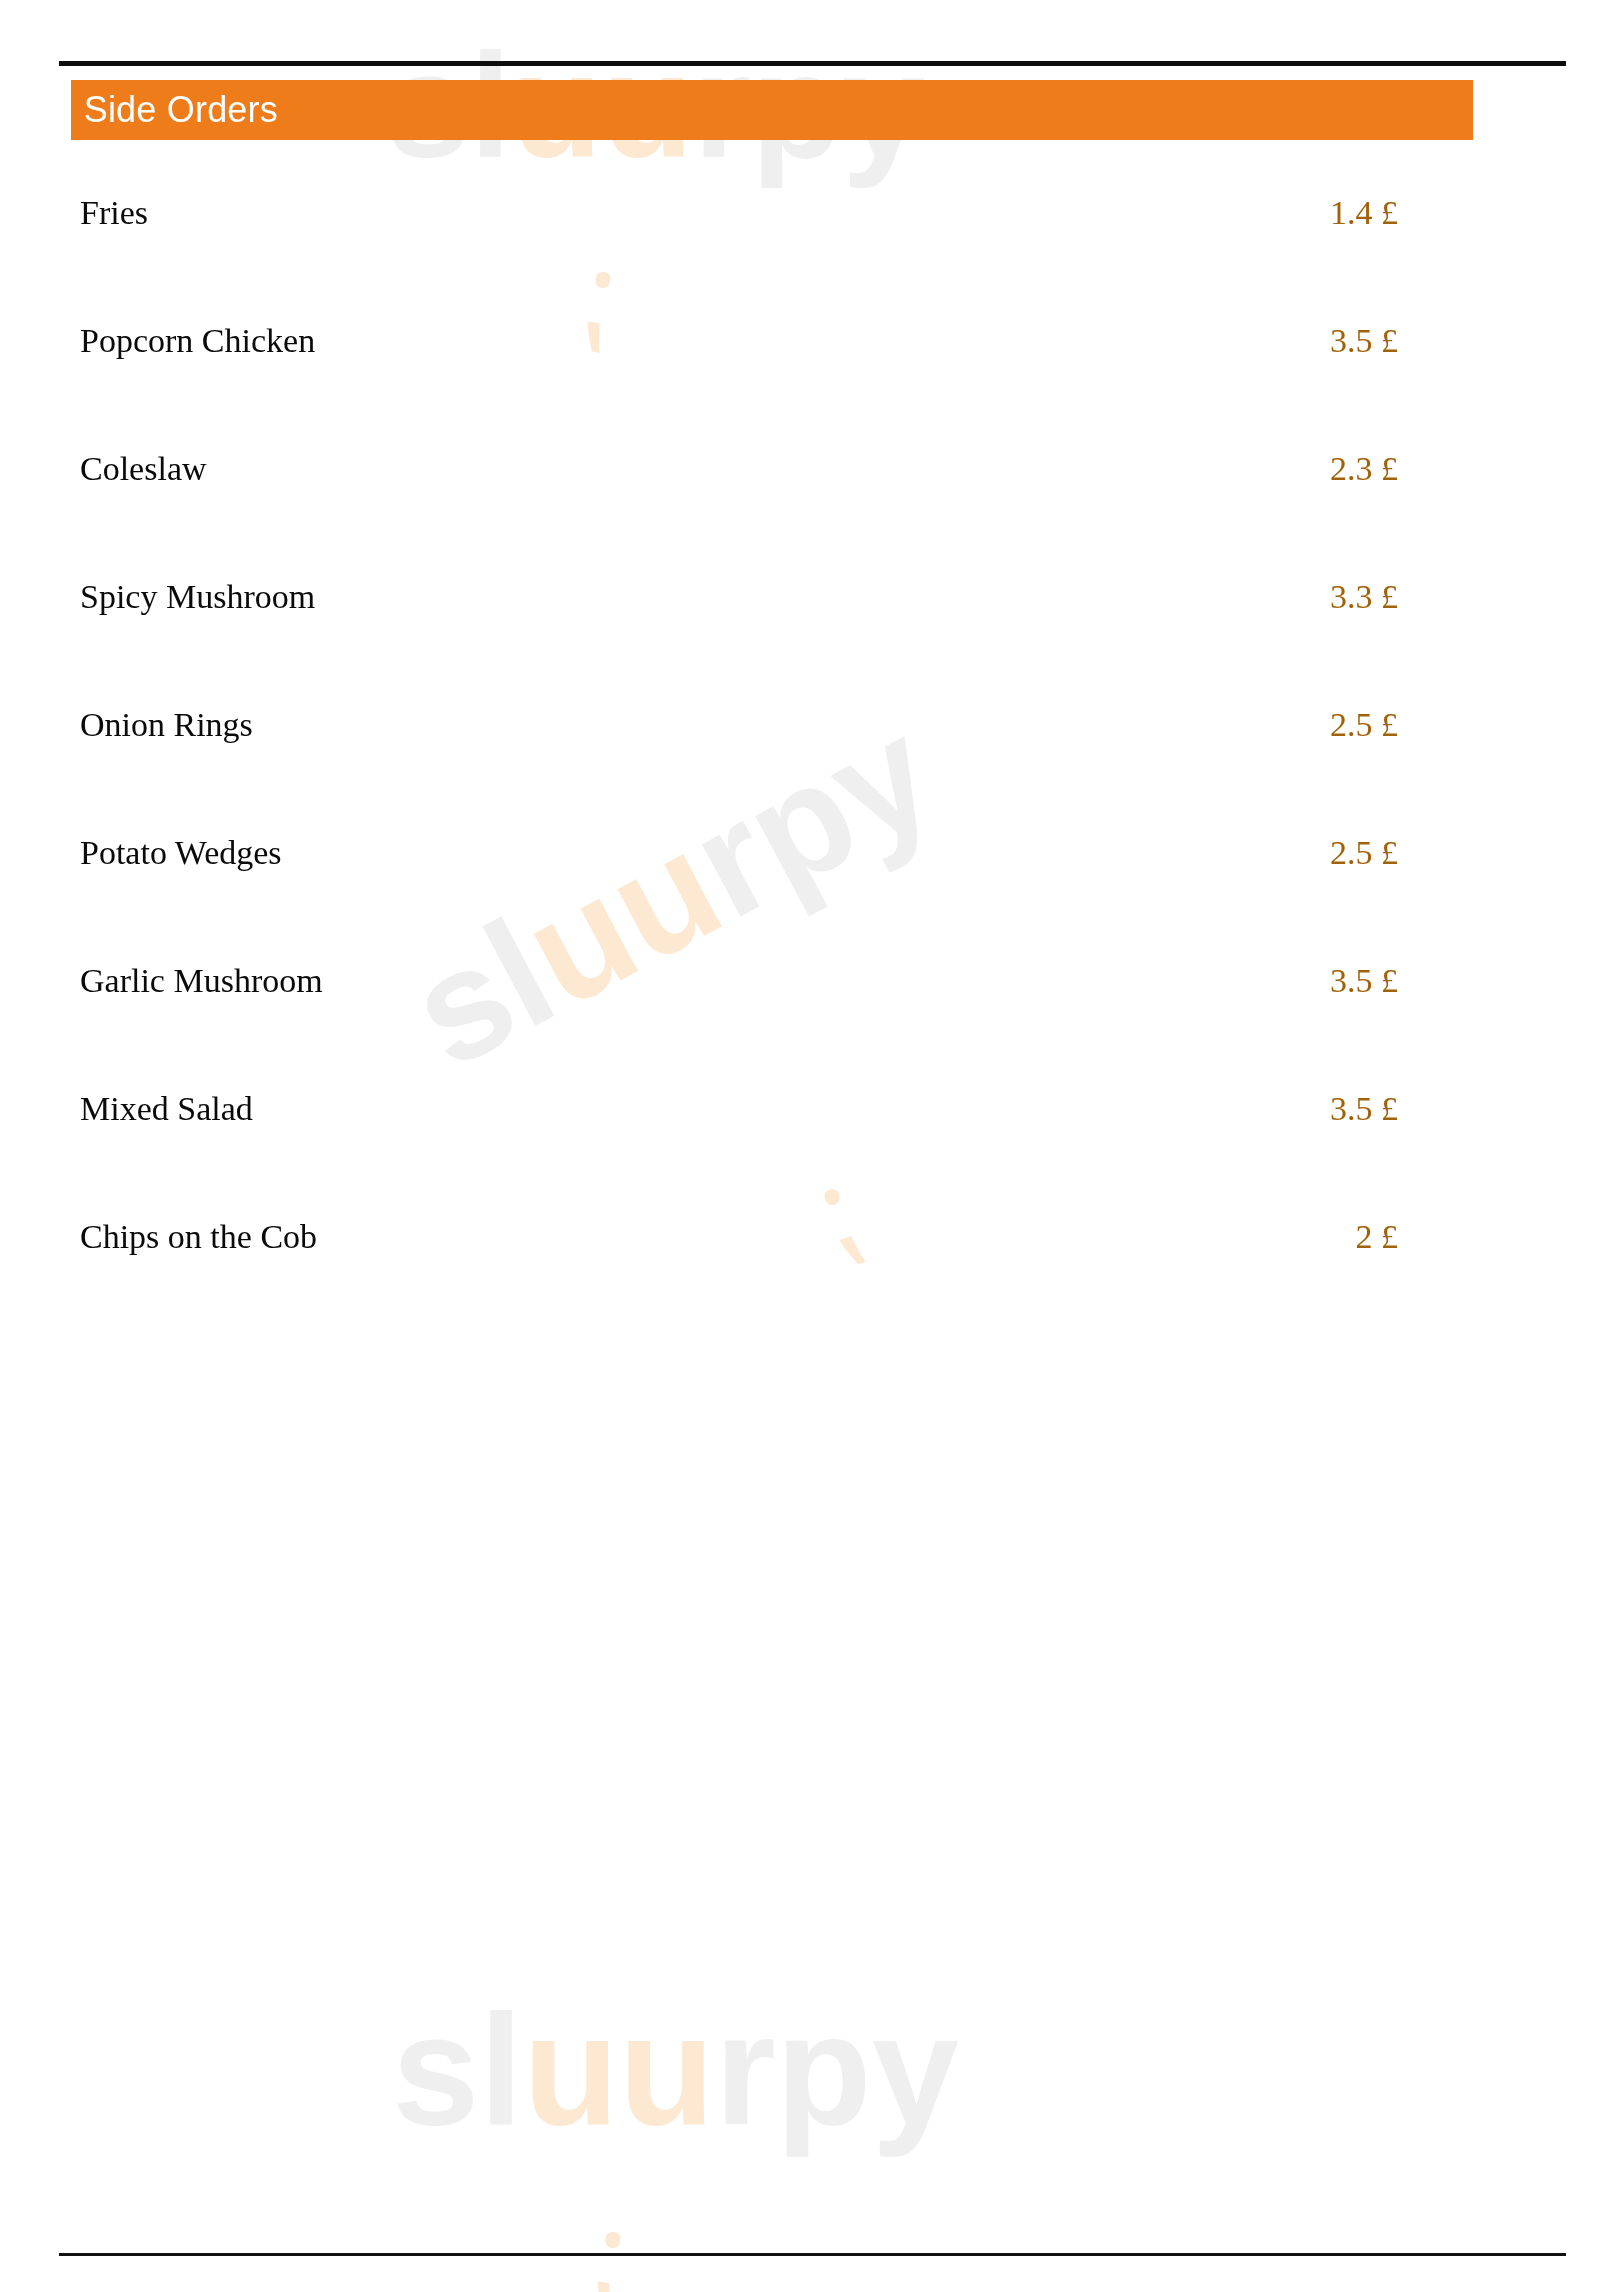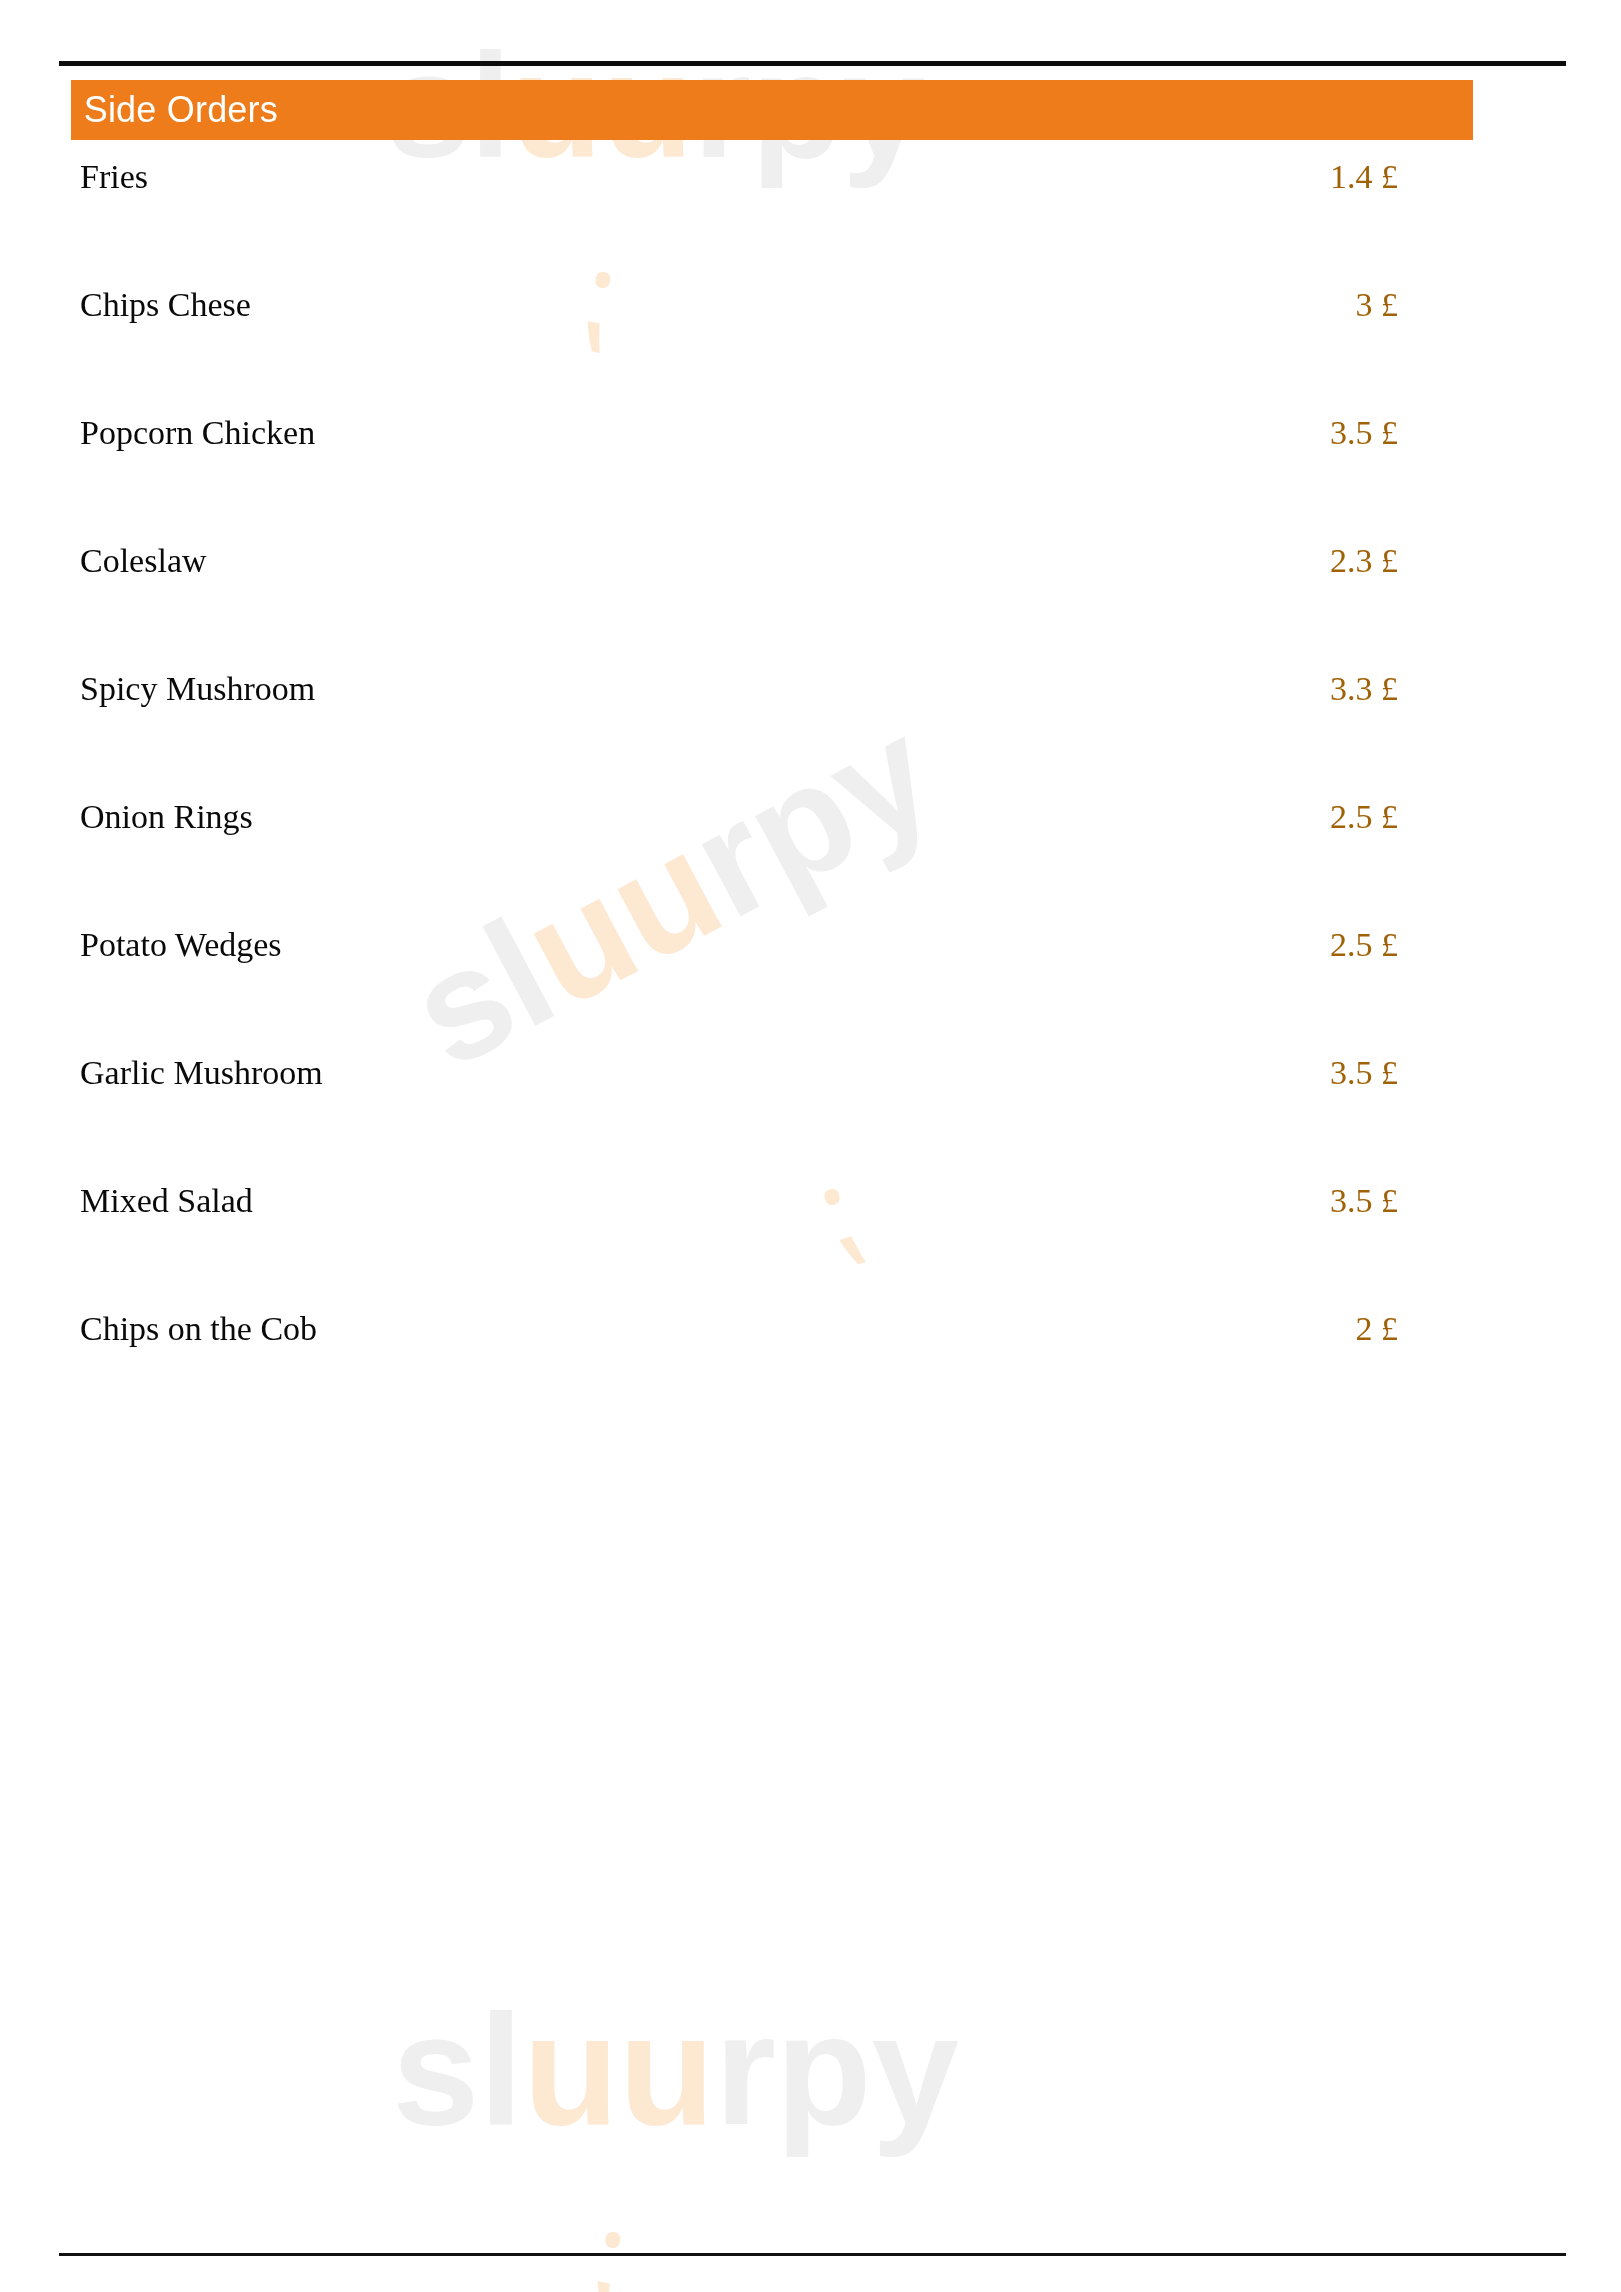--- a/index.html
+++ b/index.html
@@ -101,20 +101,21 @@
   .menu-row {
     display: flex;
     align-items: baseline;
     justify-content: space-between;
     height: 128px;
   }
   .item-name {
     font-size: 34px;
     color: #0a0a0a;
     line-height: 39px;
+    margin-top: 36px;
   }
   .item-price {
     font-size: 34px;
     color: #a16207;
     line-height: 39px;
     text-align: right;
     white-space: nowrap;
   }
 </style>
 </head>
@@ -141,24 +142,20 @@
 <div class="section-bar">
   <div class="section-title">Side Orders</div>
 </div>
 
 <div class="menu-list">
   <div class="menu-row">
     <div class="item-name">Fries</div>
     <div class="item-price">1.4 £</div>
   </div>
   <div class="menu-row">
-    <div class="item-name">Chips Chese</div>
-    <div class="item-price">3 £</div>
-  </div>
-  <div class="menu-row">
     <div class="item-name">Popcorn Chicken</div>
     <div class="item-price">3.5 £</div>
   </div>
   <div class="menu-row">
     <div class="item-name">Coleslaw</div>
     <div class="item-price">2.3 £</div>
   </div>
   <div class="menu-row">
     <div class="item-name">Spicy Mushroom</div>
     <div class="item-price">3.3 £</div>

